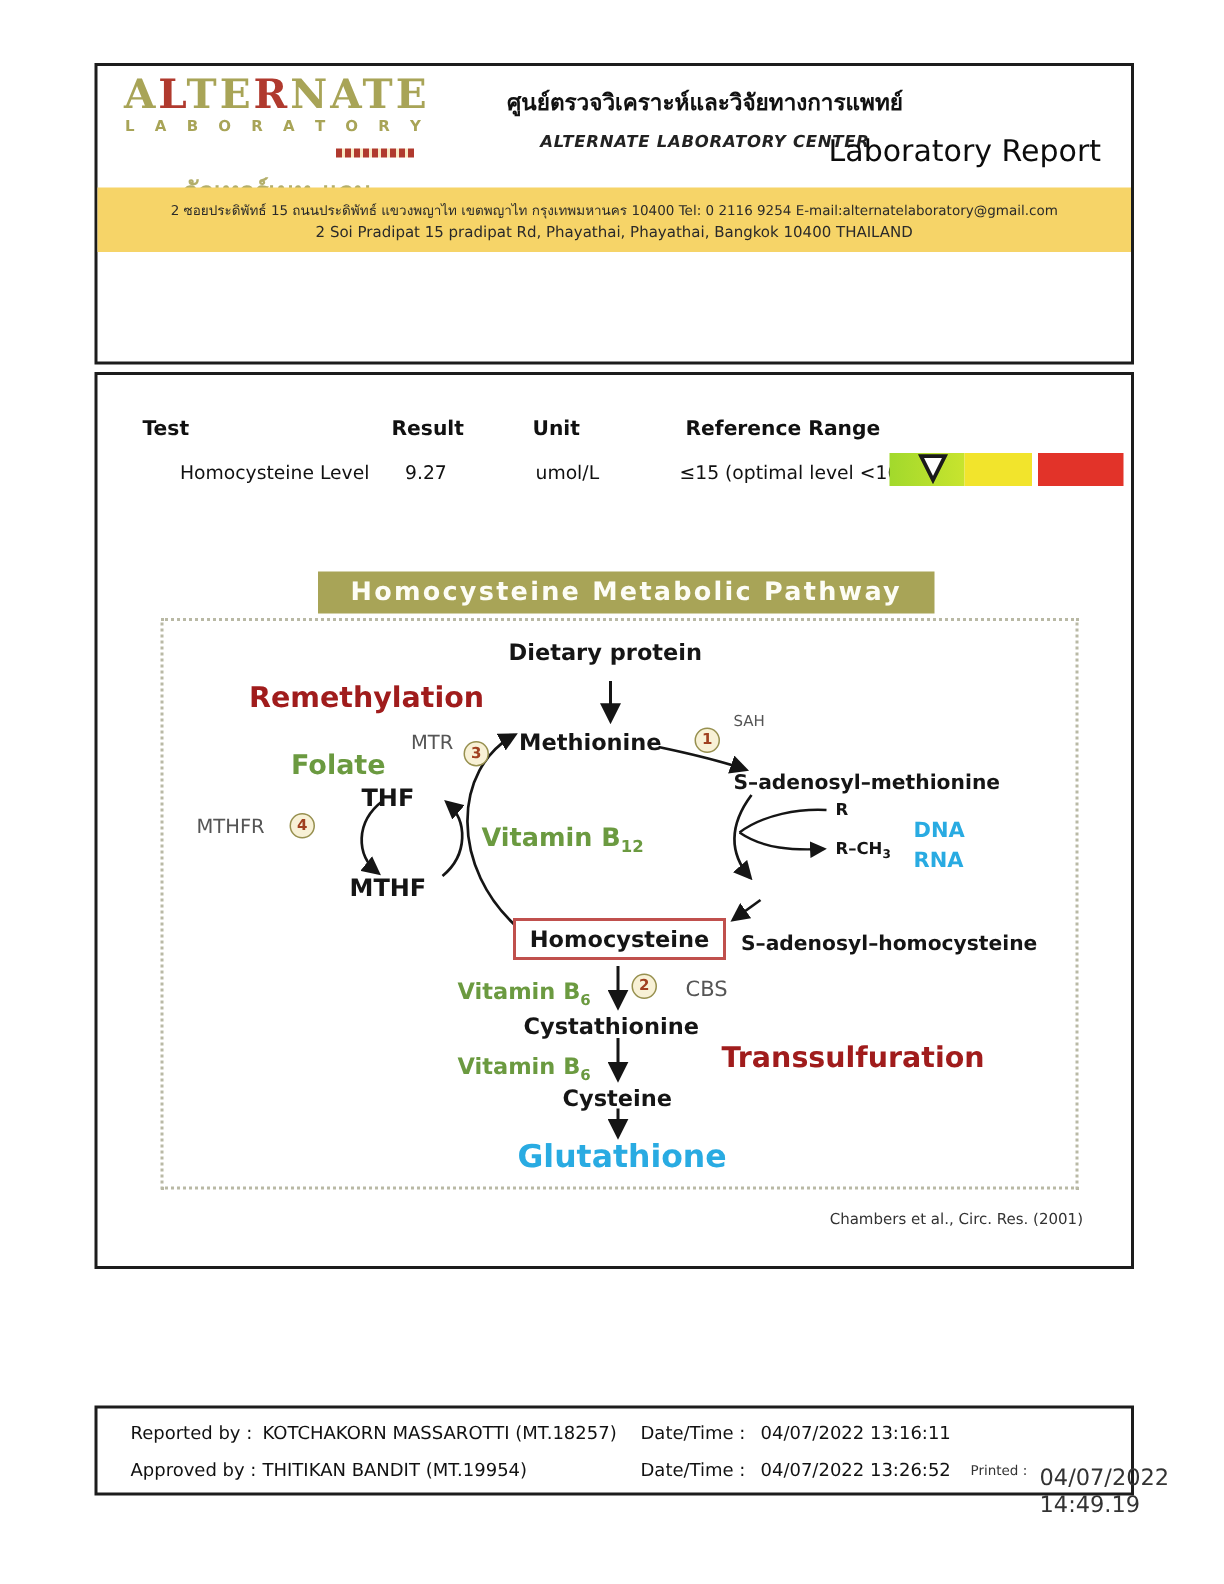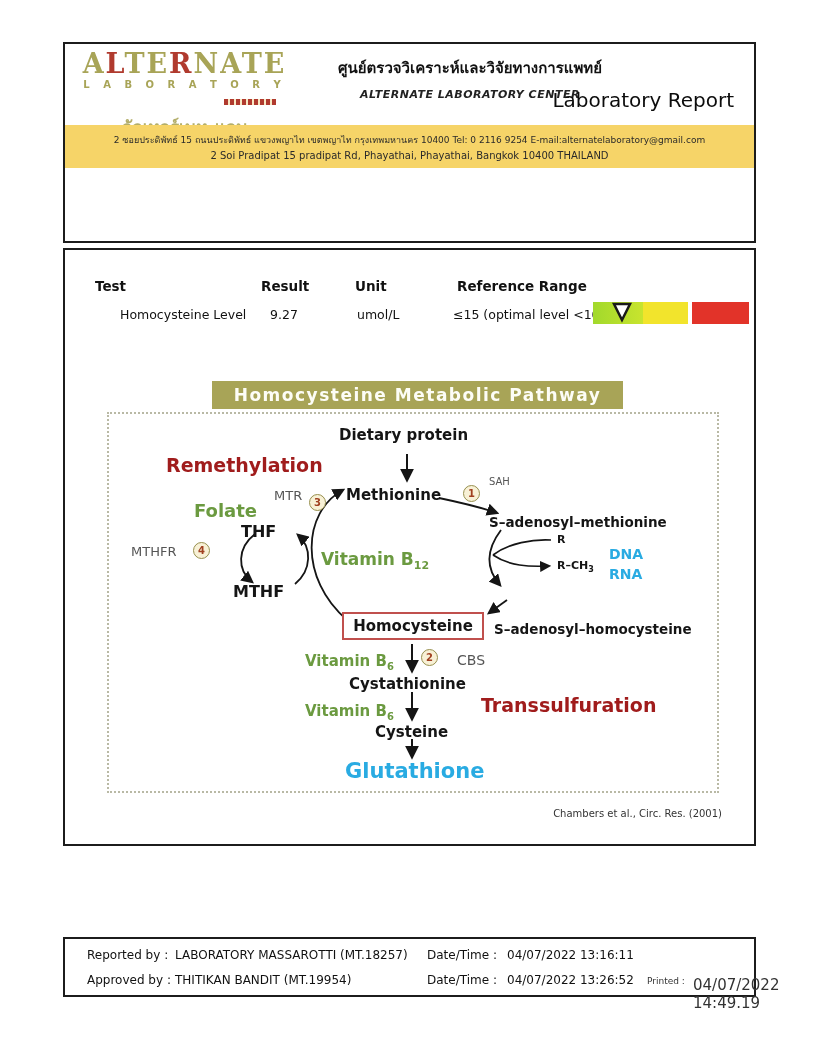--- a/index.html
+++ b/index.html
@@ -179,21 +179,21 @@
       <div class="dnode n-black" style="left:266px; top:309px; font-size:15px;">Cysteine</div>
       <div class="dnode n-cyan" style="left:236px; top:345px; font-size:21px;">Glutathione</div>
     </div>
 
     <div class="citation">Chambers et al., Circ. Res. (2001)</div>
   </div>
 
   <div class="box box-footer">
     <div class="f-row f1">
       <span class="f-label">Reported by :</span>
-      <span class="f-name">LABORATORY MASSAROTTI  (MT.18257)</span>
+      <span class="f-name">KOTCHAKORN MASSAROTTI  (MT.18257)</span>
       <span class="f-dt-label">Date/Time :</span>
       <span class="f-dt">04/07/2022  13:16:11</span>
     </div>
     <div class="f-row f2">
       <span class="f-label">Approved by :</span>
       <span class="f-name">THITIKAN BANDIT  (MT.19954)</span>
       <span class="f-dt-label">Date/Time :</span>
       <span class="f-dt">04/07/2022  13:26:52</span>
       <span class="f-printed-label">Printed :</span>
       <span class="f-printed">04/07/2022  14:49.19</span>

